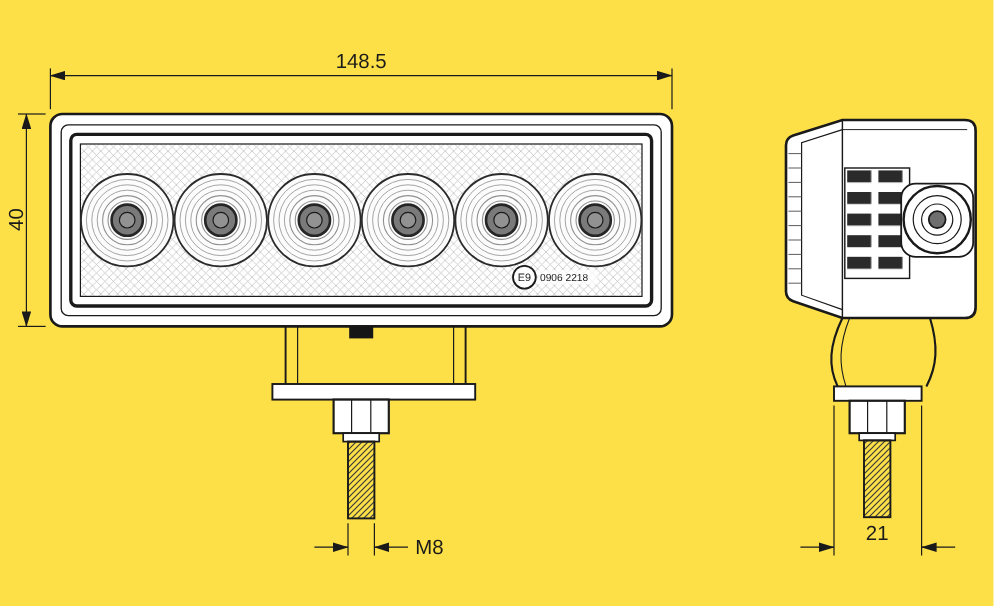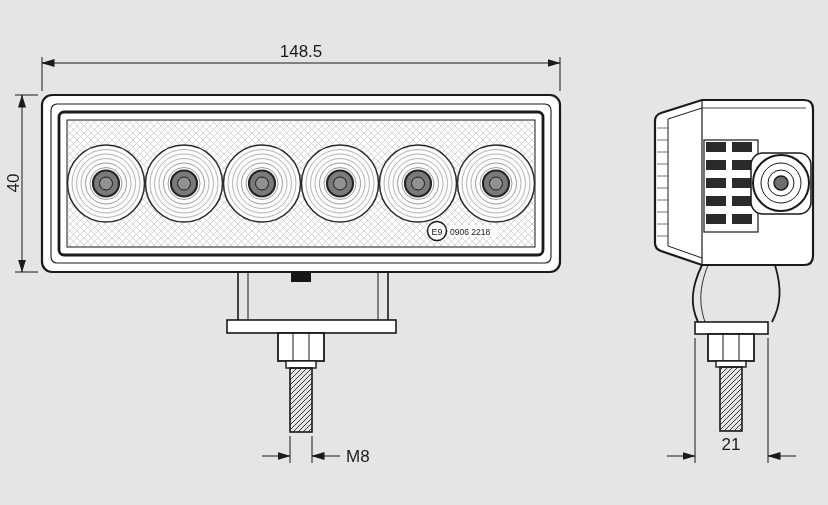--- a/index.html
+++ b/index.html
@@ -1,16 +1,16 @@
 <!DOCTYPE html>
 <html><head>
 <meta charset="utf-8">
 <style>
   html,body{margin:0;padding:0;background:#ffffff;}
-  .stage{width:828px;height:505px;background:#e5e5e5;position:relative;overflow:hidden;}
+  .stage{width:828px;height:505px;background:#fde047;position:relative;overflow:hidden;}
   svg{display:block;}
   .dim-text{font-family:"Liberation Sans",sans-serif;font-size:17px;fill:#1a1a1a;}
   .small-text{font-family:"Liberation Sans",sans-serif;fill:#1a1a1a;}
 </style>
 </head>
 <body>
 
 <div class="stage">
 <svg width="828" height="505" viewBox="0 0 828 505" xmlns="http://www.w3.org/2000/svg">
   <defs>

